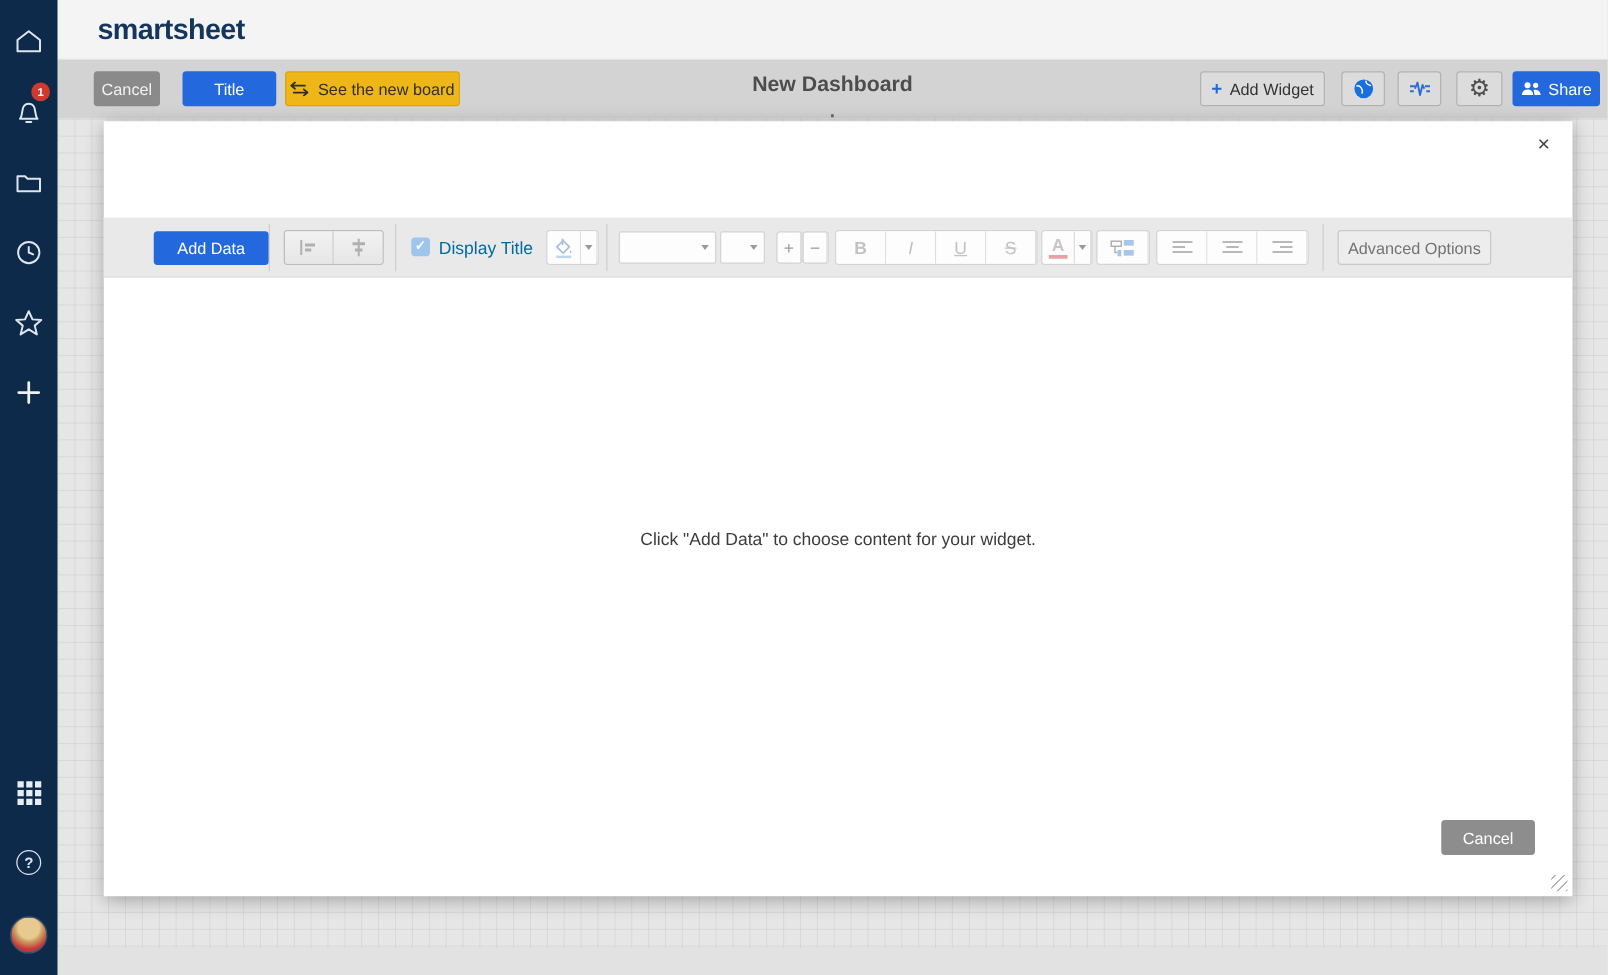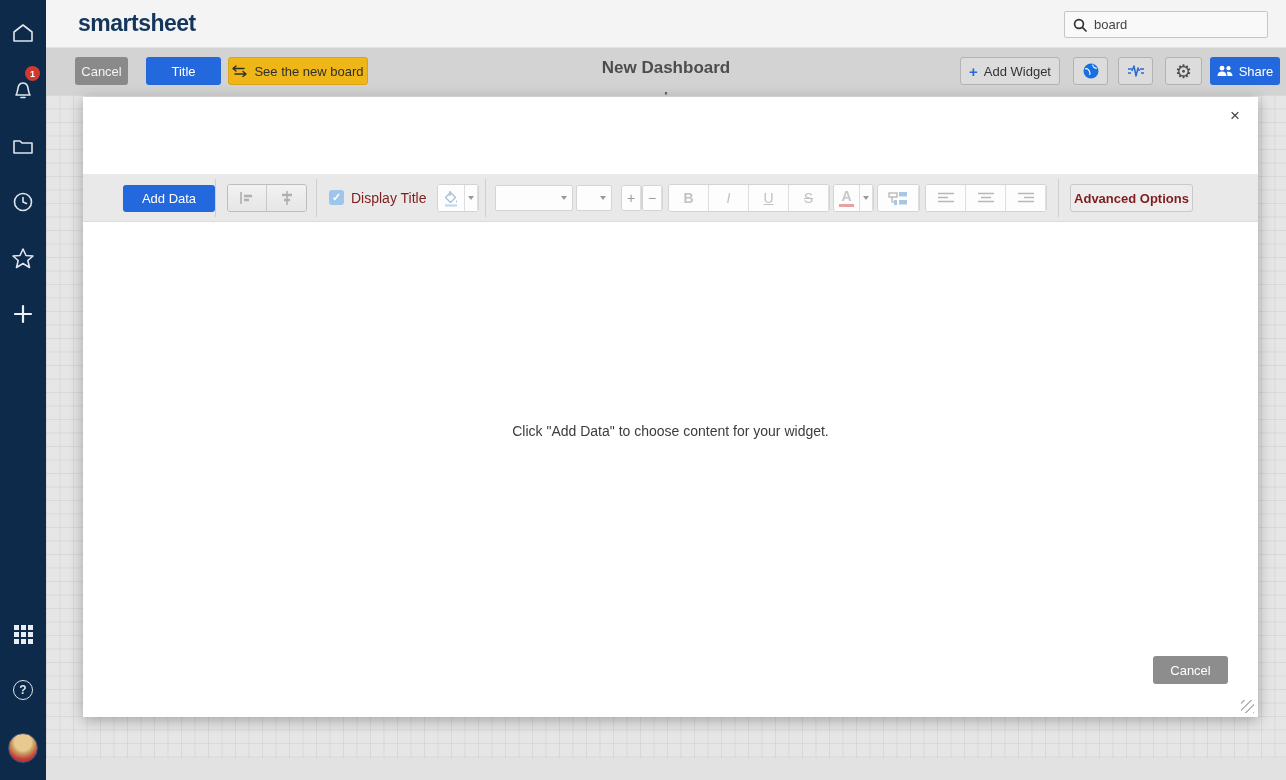--- a/index.html
+++ b/index.html
@@ -50,22 +50,22 @@
   .tb-btn { position:absolute; display:flex; align-items:center; justify-content:center; border-radius:3px;margin-left:10px; }
   .tb-group { position:absolute; display:flex; border:1px solid #bdbdbd; border-radius:3px; overflow:hidden; background:#ececec; }
   .tb-cell { display:flex; align-items:center; justify-content:center; border-right:1px solid #c9c9c9; background:linear-gradient(#f2f2f2,#e6e6e6); }
   .tb-cell:last-child { border-right:none; }
   .wgroup { background:#fdfdfd; border:1px solid #d4d4d4; }
   .wgroup .tb-cell { background:#fdfdfd; border-right:1px solid #dedede; }
   .glyph-letter { font-size:14px; color:#c2c2c2; }
   .select-box { position:absolute; top:11px; height:26px; background:#fdfdfd; border:1px solid #d4d4d4; border-radius:2px; display:flex; align-items:center; justify-content:flex-end; padding-right:5px; }
   .select-box:after { content:""; width:0; height:0; border-left:3.5px solid transparent; border-right:3.5px solid transparent; border-top:4px solid #9a9a9a; }
   .chk { position:absolute; width:15px; height:15px; background:#9ec5ec; border-radius:3px; color:#fff; font-size:11px; font-weight:bold; text-align:center; line-height:15px; }
-  .disabled-label { color:#7f1d1d; font-size:14px; position:absolute; }
-  .adv-btn { position:absolute; left:987px; top:10px; width:123px; height:28px; border:1px solid #c9c9c9; border-radius:3px; color:#7f1d1d; font-size:13px; background:#ededed; display:flex; align-items:center; justify-content:center;font-weight:bold; }
+  .disabled-label { color:#0369a1; font-size:14px; position:absolute; }
+  .adv-btn { position:absolute; left:987px; top:10px; width:123px; height:28px; border:1px solid #c9c9c9; border-radius:3px; color:#737373; font-size:13px; background:#ededed; display:flex; align-items:center; justify-content:center; }
 
   .empty-msg { position:absolute; left:0; top:326px; width:1175px; text-align:center; font-size:14px; color:#3c3c3c; }
   .modal-cancel { position:absolute; right:30px; bottom:33px; width:75px; height:28px; background:#8d8d8d; color:#fff; border:none; border-radius:3px; font-size:13px; cursor:pointer; font-family:"Liberation Sans",sans-serif; }
   .resize-handle { position:absolute; right:4px; bottom:4px; width:13px; height:13px;
      background:repeating-linear-gradient(135deg, transparent 0 2px, #b5b5b5 2px 3px, transparent 3px 5px); cursor:nwse-resize; }
 
   .fontcolor-A { font-size:14px; color:#c6c6c6; font-weight:bold; border-bottom:3px solid #e8a1a1; line-height:15px; padding:0 2px; }
   .caret-down { width:0; height:0; border-left:3.5px solid transparent; border-right:3.5px solid transparent; border-top:4px solid #9a9a9a; }
 </style>
 </head>
@@ -121,27 +121,20 @@
   <div class="side-icon" style="top:672px">
     <span class="help-circle">?</span>
   </div>
   <div class="side-icon" style="top:730px">
     <span class="avatar"></span>
   </div>
 </div>
 
 <div class="header">
   <div class="logo">smartsheet</div>
-  <div class="searchbox">
-    <svg width="14" height="14" viewBox="0 0 14 14" fill="none" stroke="#333" stroke-width="1.7">
-        <circle cx="6" cy="6" r="4.4"></circle>
-        <path d="M9.4 9.4 L13 13" stroke-linecap="round"></path>
-      </svg>
-    <input type="text" value="board" style="">
-  </div>
 </div>
 
 <div class="actionbar">
   <button class="btn btn-gray" style="left:29px;  width:53px;">Cancel</button>
   <button class="btn btn-blue" style="left:100px; width:75px;">Title</button>
   <button class="btn btn-yellow" style="left:182px; width:140px;">
     <svg width="15" height="12" viewBox="0 0 15 12" fill="none" stroke="#2f2f2f" stroke-width="1.4">
         <path d="M4 1 L1 3.5 L4 6 M1 3.5 H12" stroke-linecap="round" stroke-linejoin="round"></path>
         <path d="M11 6.5 L14 9 L11 11.5 M14 9 H3" stroke-linecap="round" stroke-linejoin="round"></path>
       </svg>

